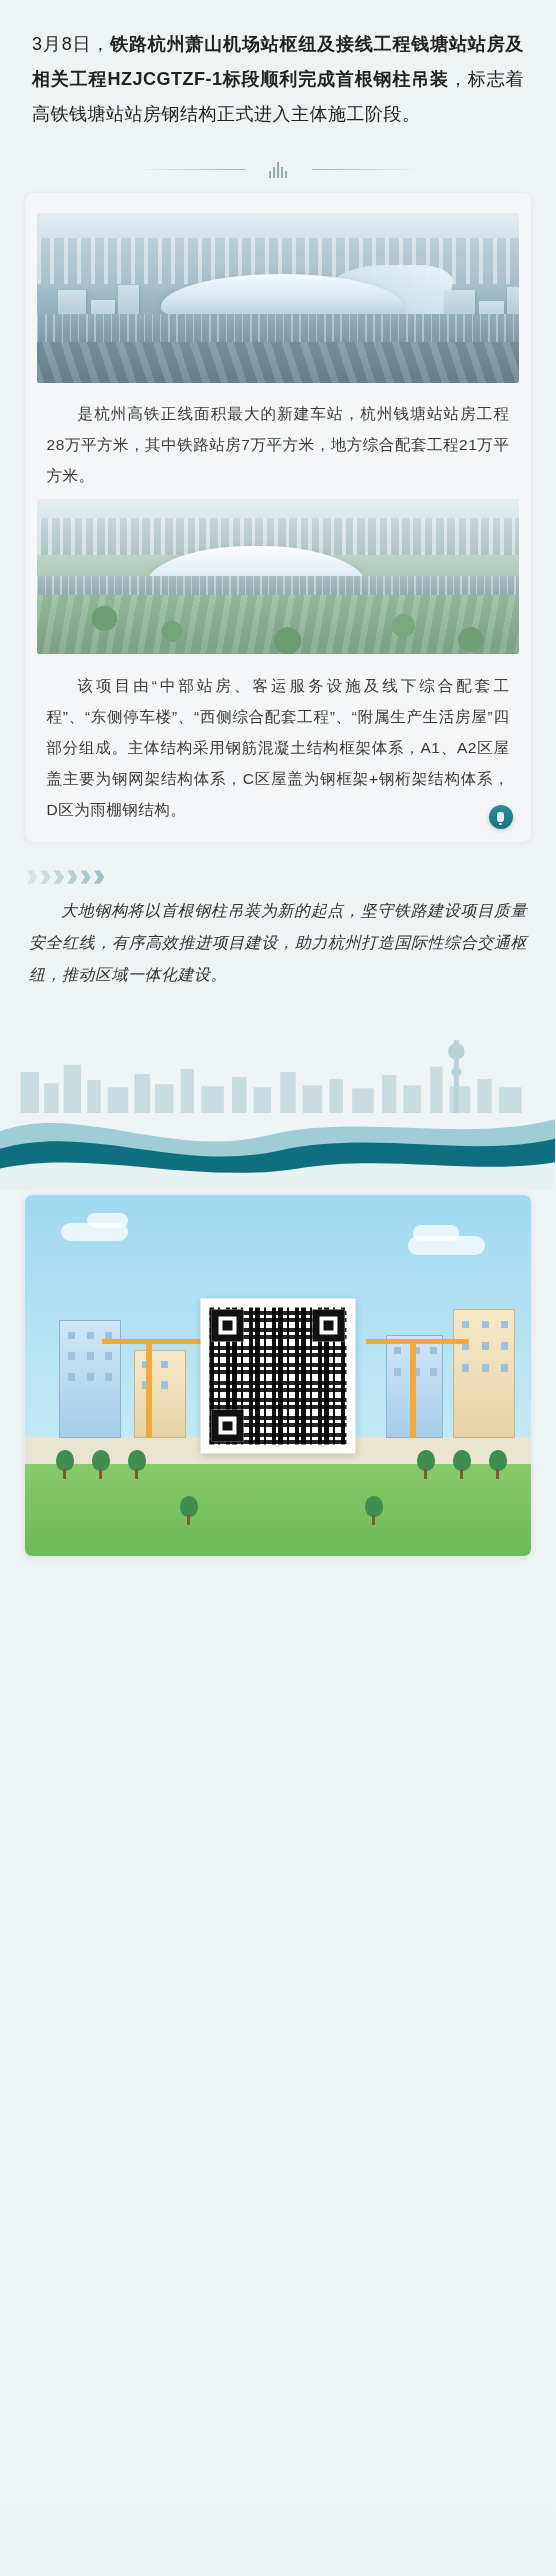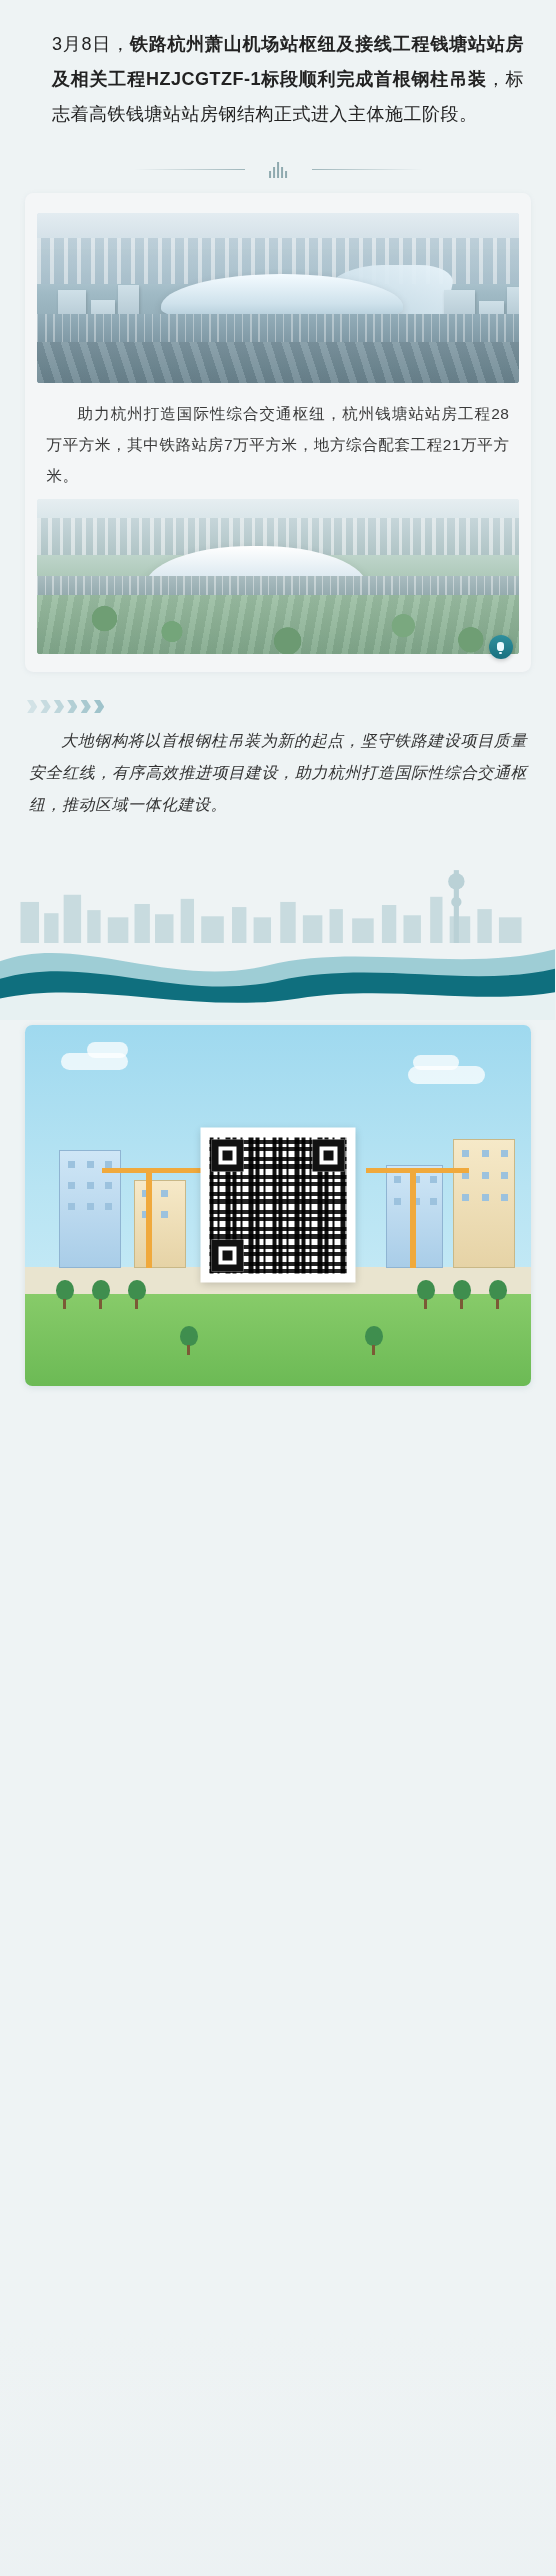--- a/index.html
+++ b/index.html
@@ -19,21 +19,20 @@
   }
 
   
   .intro {
     padding: 27px 32px 0 32px;
     font-size: 18px;
     line-height: 1.95;
     letter-spacing: 0.5px;
     color: #222;
     text-align: justify;
-    margin-left: 20px;
   }
   .intro .strong { font-weight: bold; }
 
   
   .divider {
     margin: 27px auto 5.2px auto;
     width: 289px;
     height: 20.6px;
     position: relative;
   }
@@ -358,31 +357,34 @@
       <div class="roof2"></div>
       <div class="roof"></div>
       <div class="blk" style="left:407px;top:77px;width:31px;height:57px;"></div>
       <div class="blk" style="left:442px;top:88px;width:25px;height:46px;"></div>
       <div class="blk" style="left:470px;top:74px;width:29px;height:60px;"></div>
       <div class="tracks"></div>
       <div class="ground"></div>
     </div>
 
     <div class="body-text">
-      <p>助力杭州打造国际性综合交通枢纽，杭州钱塘站站房工程28万平方米，其中铁路站房7万平方米，地方综合配套工程21万平方米。</p>
+      <p>是杭州高铁正线面积最大的新建车站，杭州钱塘站站房工程28万平方米，其中铁路站房7万平方米，地方综合配套工程21万平方米。</p>
     </div>
 
     <div class="photo second ph2">
       <div class="sky2"></div>
       <div class="city2"></div>
       <div class="bigroof"></div>
       <div class="rail2"></div>
       <div class="green"></div>
     </div>
 
+    <div class="body-text">
+      <p>该项目由“中部站房、客运服务设施及线下综合配套工程”、“东侧停车楼”、“西侧综合配套工程”、“附属生产生活房屋”四部分组成。主体结构采用钢筋混凝土结构框架体系，A1、A2区屋盖主要为钢网架结构体系，C区屋盖为钢框架+钢桁架结构体系，D区为雨棚钢结构。</p>
+    </div>
 
     <div class="voice-btn" title="语音播报">
       <span class="mic"></span>
     </div>
   </div>
 
   <div class="arrows">
     <span></span>
       <span></span>
       <span></span>

